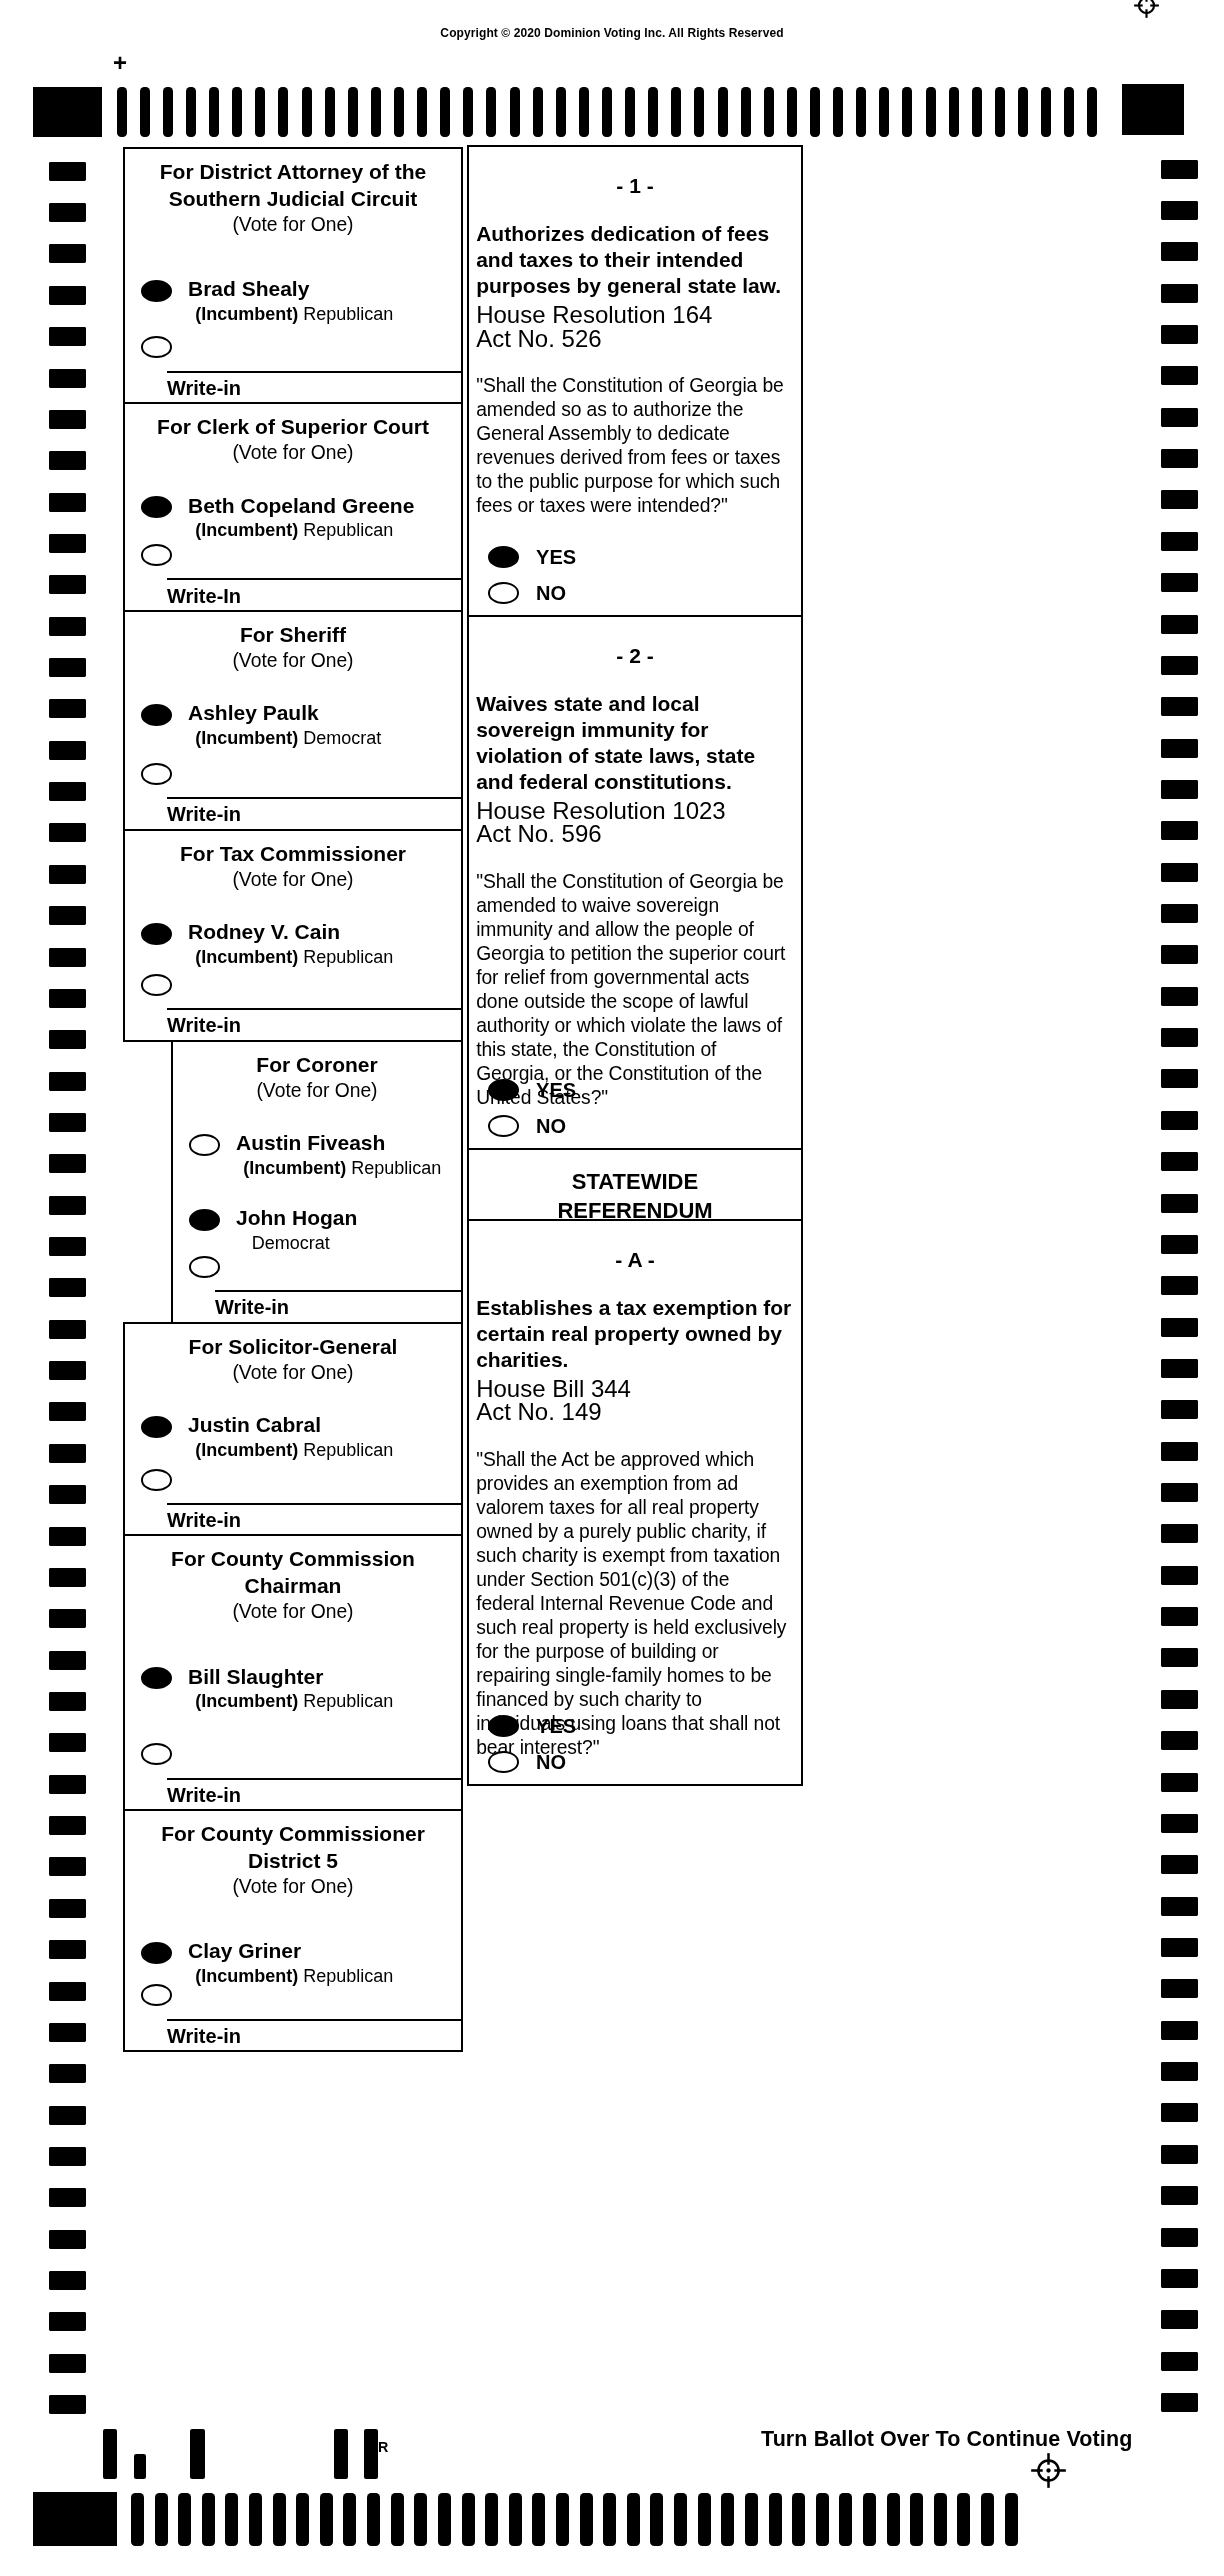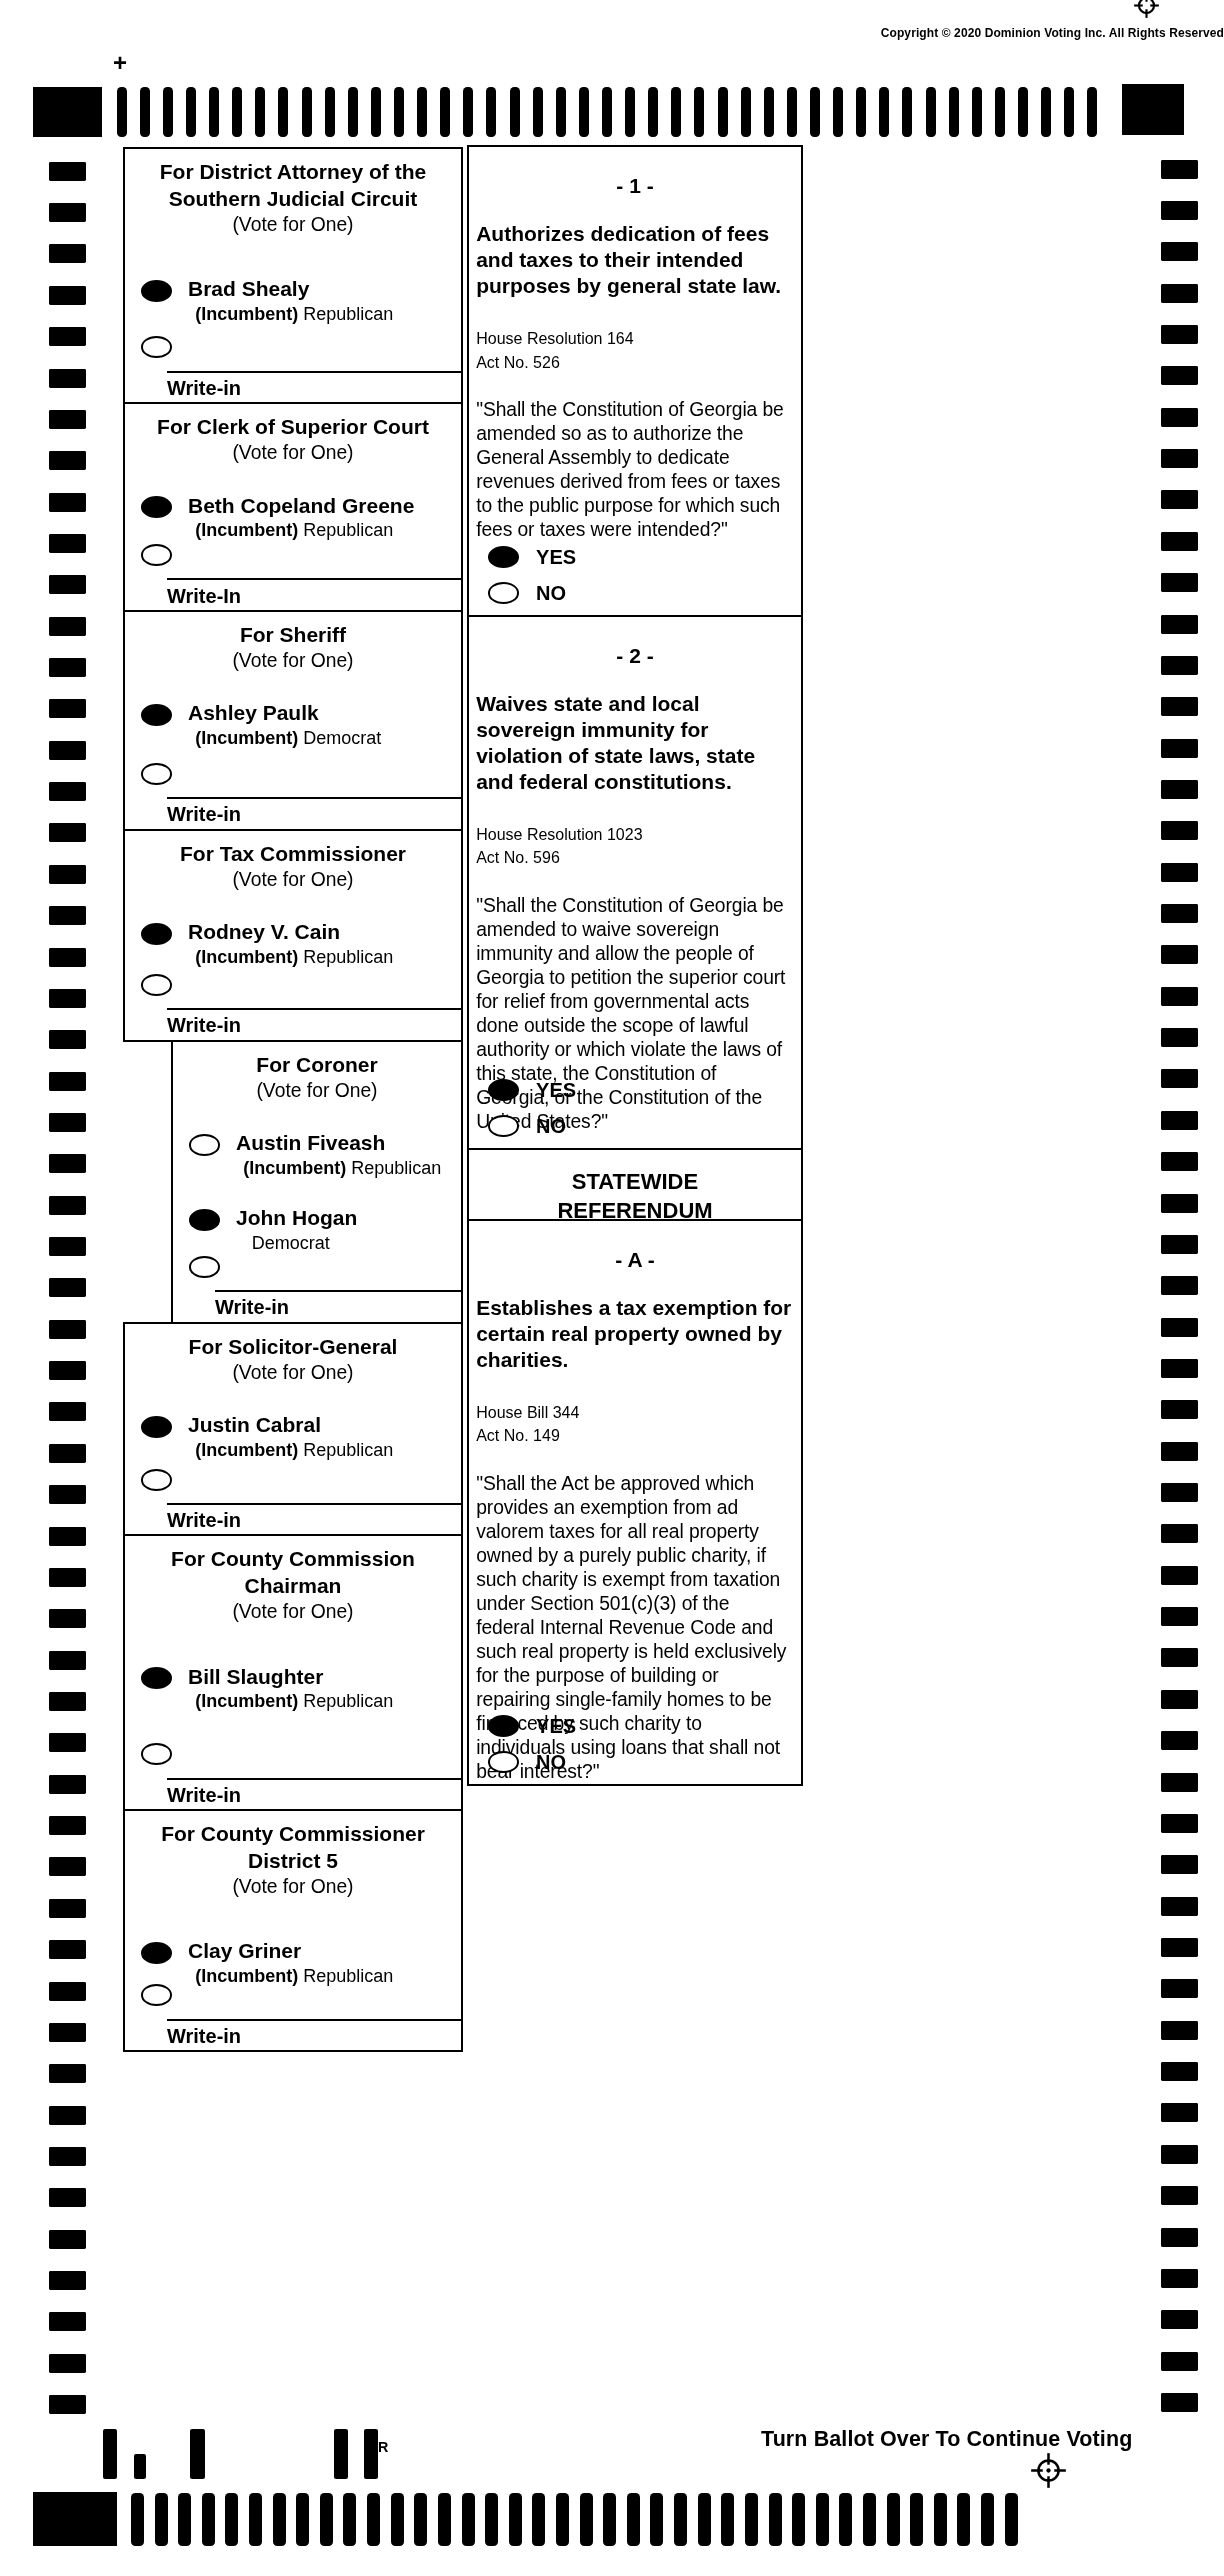--- a/index.html
+++ b/index.html
@@ -1,20 +1,20 @@
 <!DOCTYPE html>
 <html style="font-size:11.4px"><head>
 <meta charset="utf-8">
 <style>
   *{box-sizing:border-box;margin:0;padding:0}
   html,body{background:#fff}
   body{width:1224px;height:2576px;position:relative;color:#000;
        font-family:"Liberation Sans",sans-serif;overflow:hidden}
 
-  .copyright{position:absolute;top:26px;left:0;width:1224px;text-align:right;
+  .copyright{position:absolute;top:26px;left:0;width:1224px;text-align:center;
              font-size:12px;font-weight:bold;letter-spacing:0.1px}
 
   .plus-mark{position:absolute;left:113px;top:52px;font-size:24px;font-weight:bold;line-height:21.5px}
 
   
   #left-col{position:absolute;left:123px;top:147px;width:340px}
   #right-col{position:absolute;left:467px;top:147px;width:336px}
 
   .box{border:2.1px solid #000;margin-top:-2.1px;position:relative;background:#fff;
        padding:10px 7.2px 0 7.2px}
@@ -33,21 +33,21 @@
   .party-prefix{font-weight:bold}
 
   .wi-oval{position:absolute;left:15.7px;bottom:44px}
   .writein{position:absolute;left:42px;right:0;bottom:1.4px}
   .wi-line{border-top:2.1px solid #000;height:0}
   .wi-label{font-weight:bold;font-size:20px;line-height:26px;padding-top:2.1px}
 
   .header-box{text-align:center;font-weight:bold;font-size:22px;line-height:29px;padding-top:10px}
   .m-number{text-align:center;font-weight:bold;font-size:21px;margin-top:17px}
   .m-summary{font-weight:bold;font-size:21px;line-height:26px;margin-top:23px}
-  .m-auth{font-size:16px;line-height:23.6px;margin-top:28px}
+  .m-auth{font-size:24px;line-height:23.6px;margin-top:4px}
   .m-question{font-size:19.3px;line-height:24px;margin-top:24px;letter-spacing:-0.1px;padding-right:1.4px}
   .opt{position:absolute;left:18.6px;display:flex;align-items:center}
   .opt.pos0{bottom:46px}
   .opt.pos1{bottom:10px}
   .opt-label{font-weight:bold;font-size:20px;margin-left:17px}
 
   
   .blk{position:absolute;background:#000}
   .tbar{position:absolute;background:#000;border-radius:4.3px}
   .smark{position:absolute;background:#000;border-radius:1.4px}

